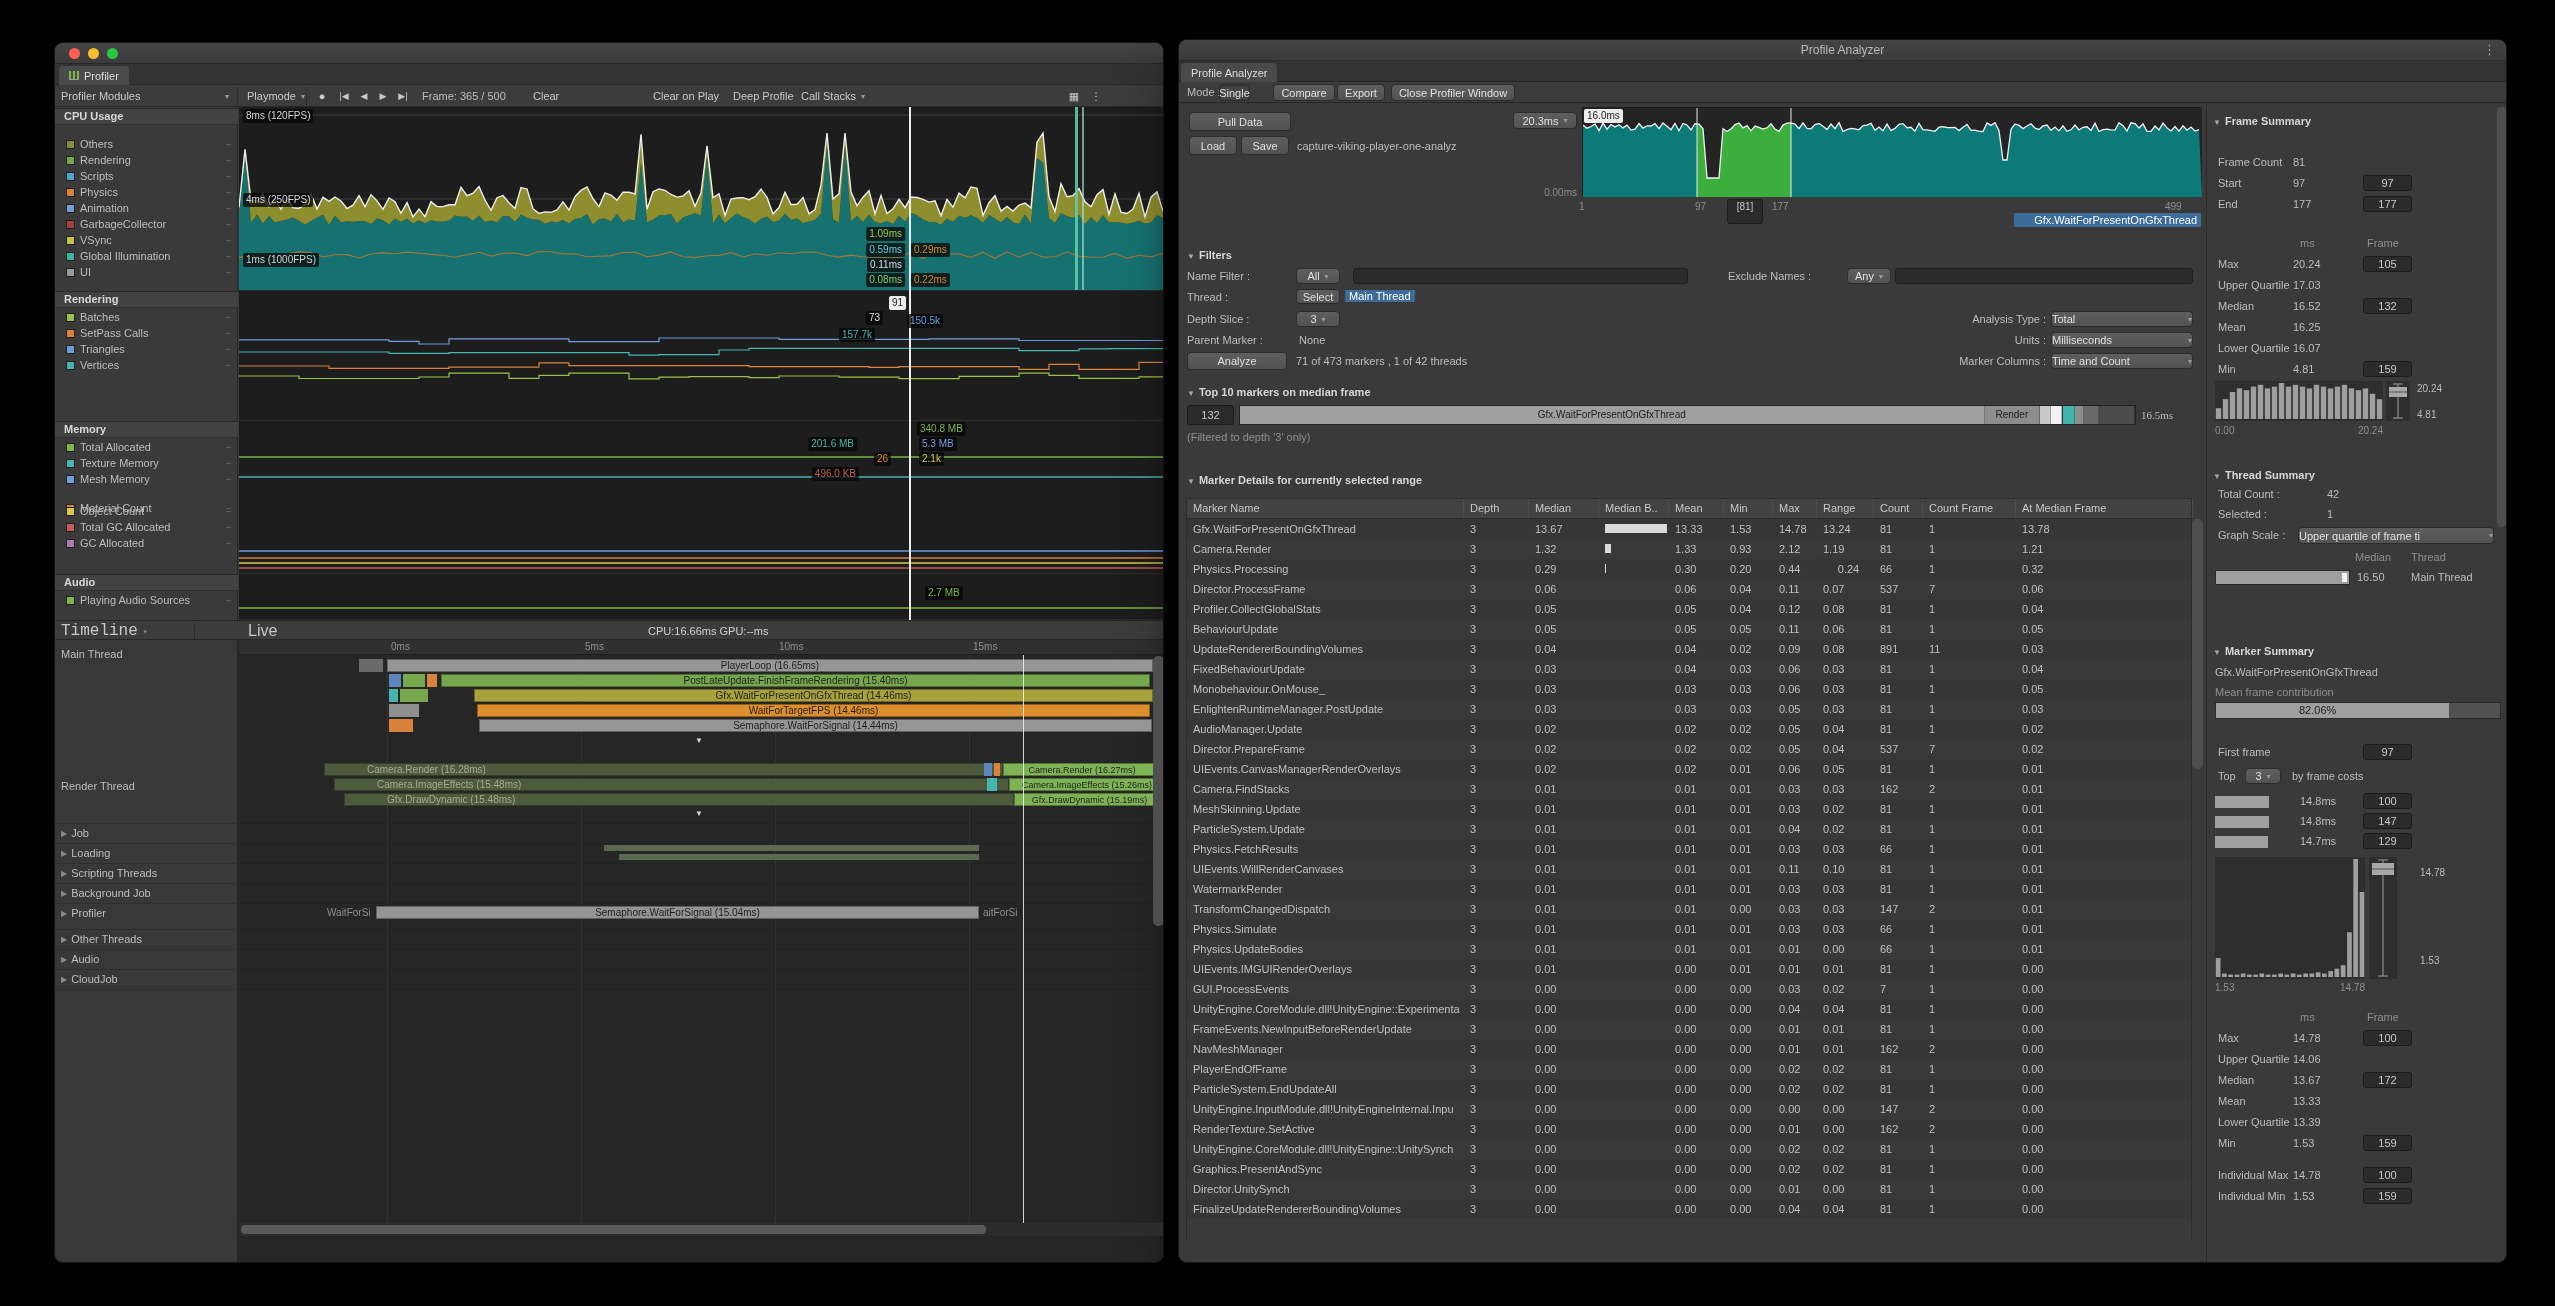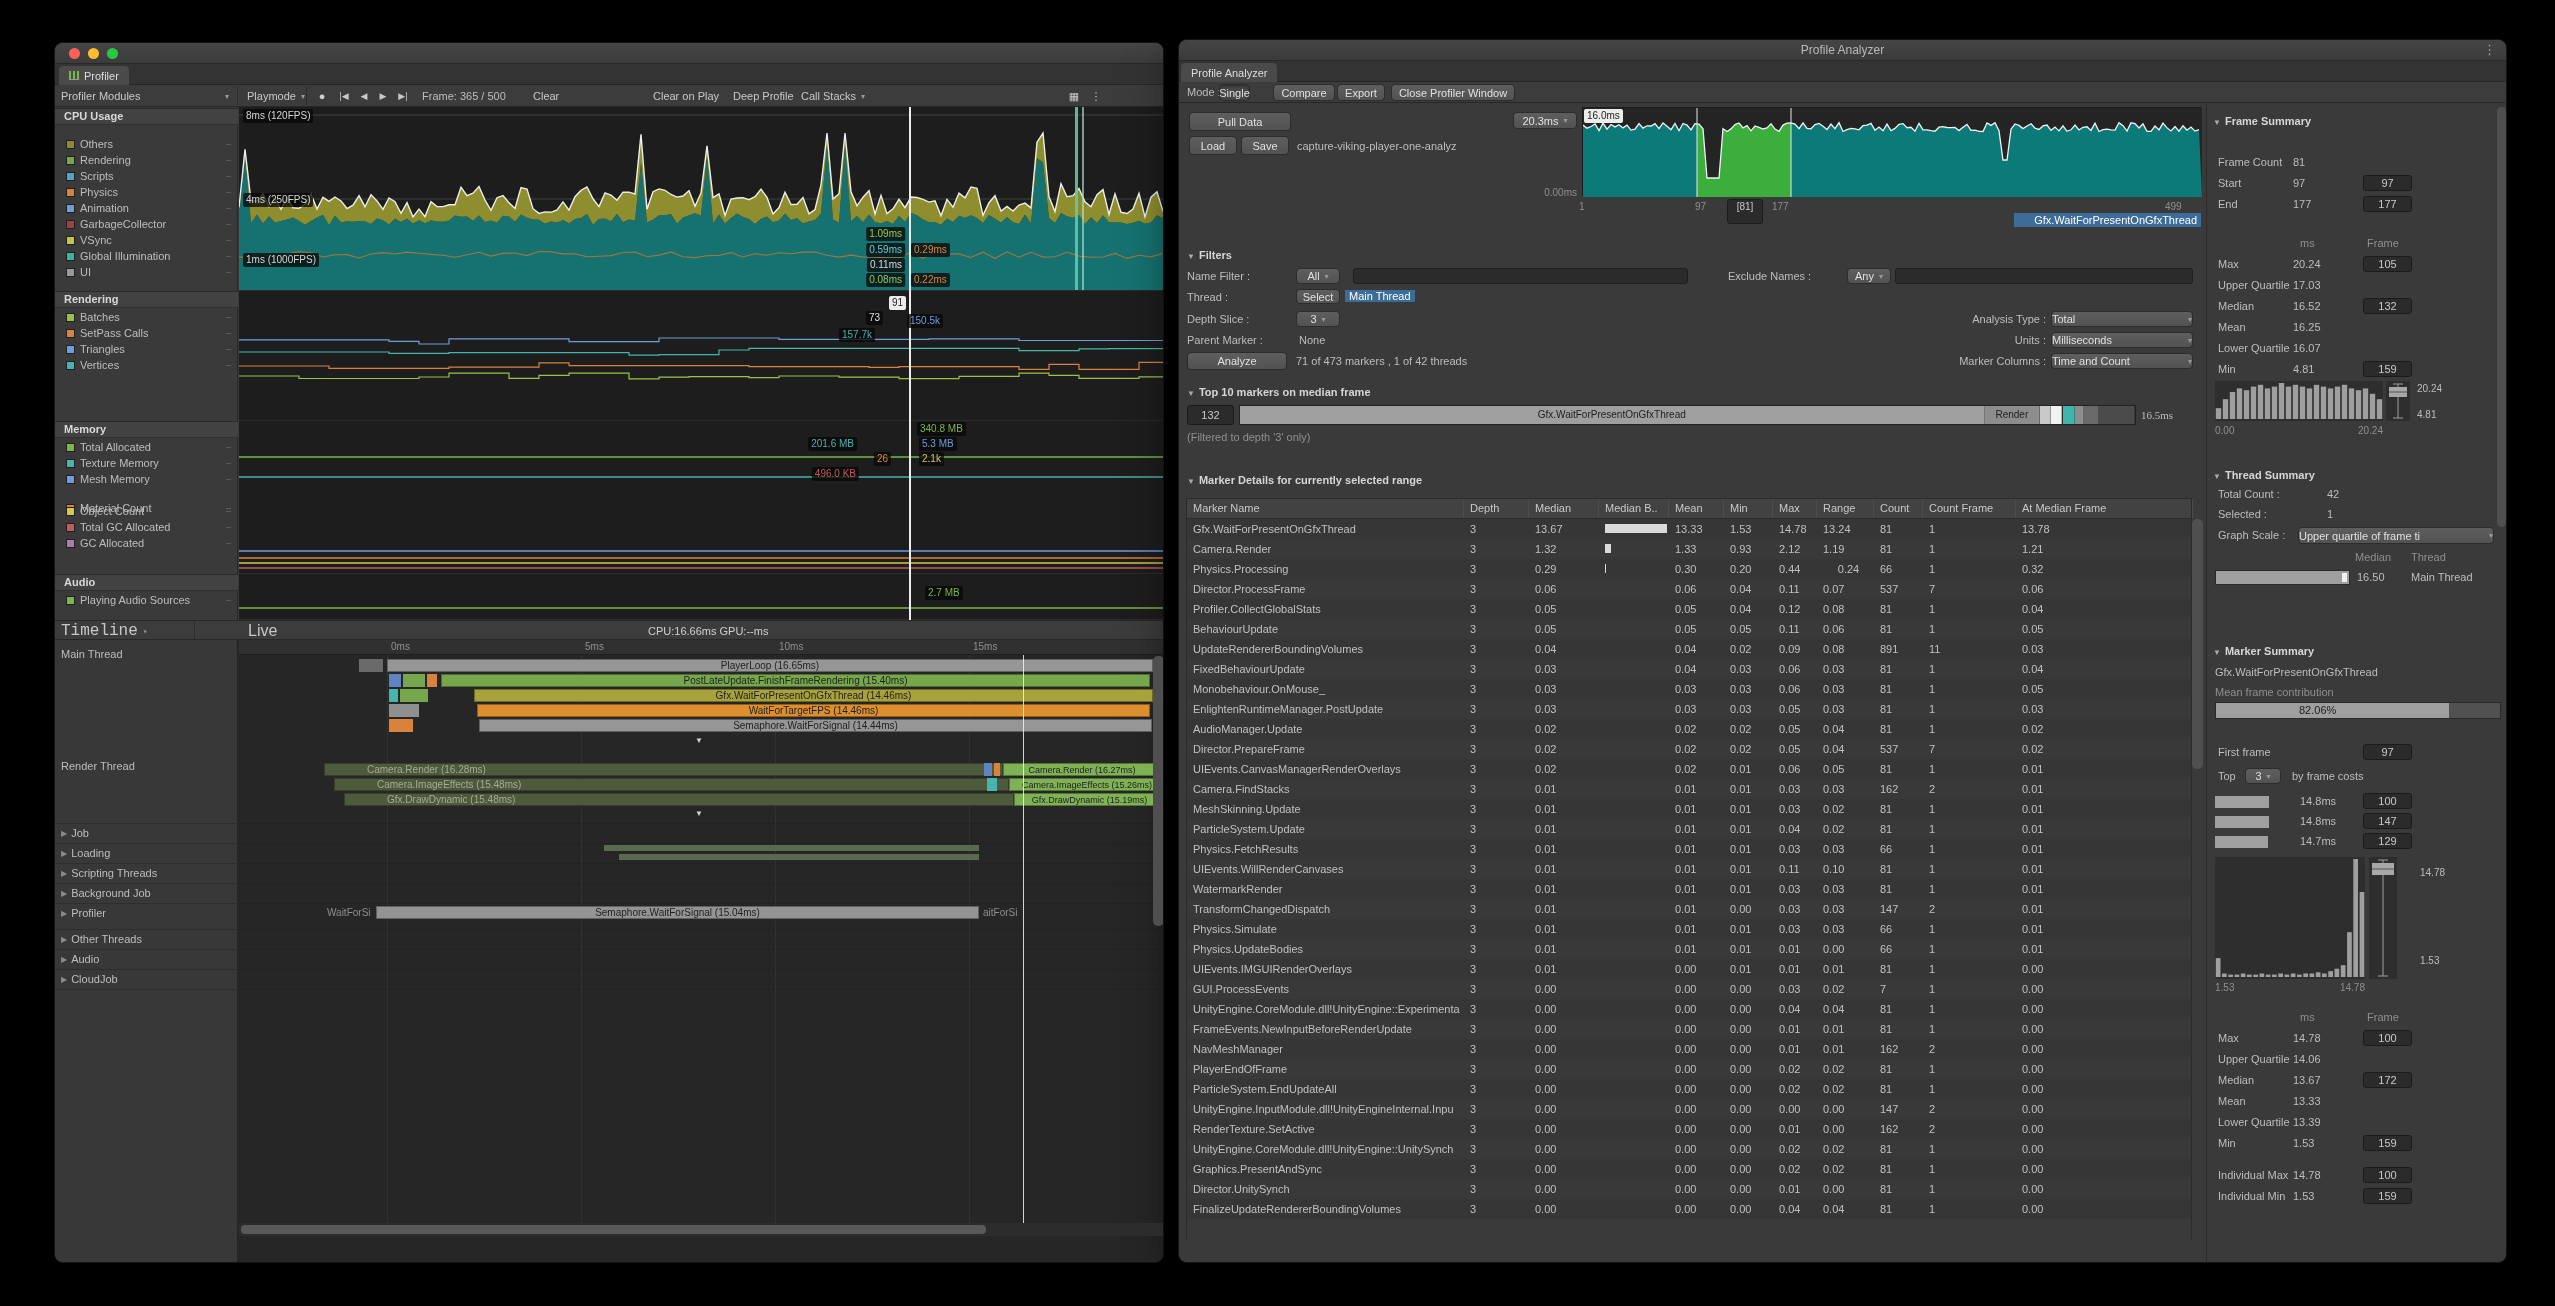--- a/index.html
+++ b/index.html
@@ -327,21 +327,21 @@
           <span>Live</span>
         </div>
       <span class="lbl" style="left:593px;top:4px;color:#d0d0d0;">CPU:16.66ms  GPU:--ms</span>
     </div>
 
     <div id="timeline">
       <div id="tl-labels">
           <div class="tl-thread" style="top: 8px;">
             <div class="tl-tlabel">Main Thread</div>
           </div>
-          <div class="tl-thread" style="top: 120px;">
+          <div class="tl-thread" style="top: 140px;">
             <div class="tl-tlabel">Render Thread</div>
           </div>
           <div class="tl-thread" style="top: 187px;">
             <div class="tl-arrow">▶</div>
             <div class="tl-tlabel">Job</div>
           </div>
           <div class="tl-thread" style="top: 207px;">
             <div class="tl-arrow">▶</div>
             <div class="tl-tlabel">Loading</div>
           </div>

